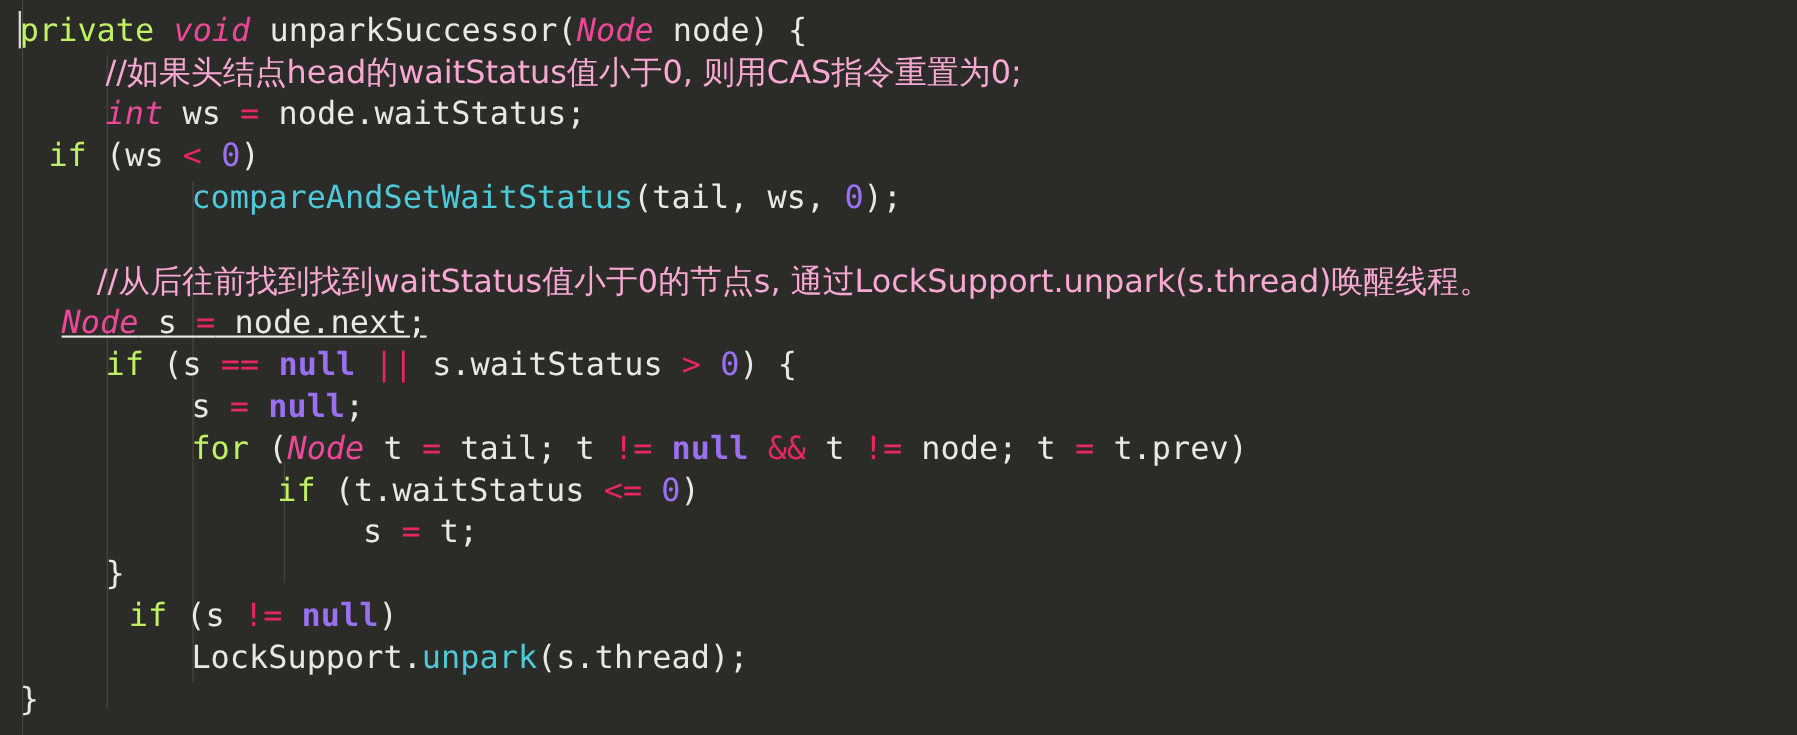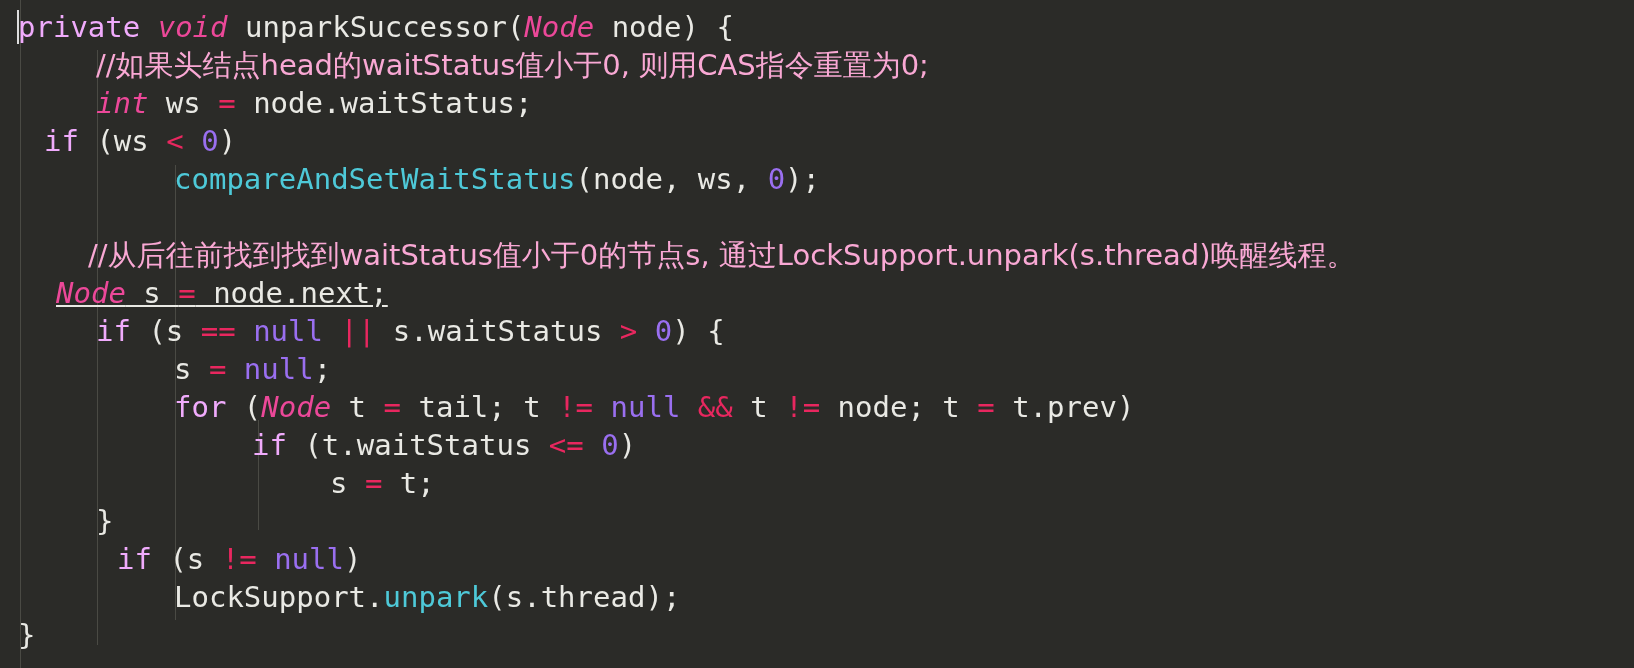--- a/index.html
+++ b/index.html
@@ -43,25 +43,25 @@
   
   #caret {
     position: absolute;
     left: 17px;
     top: 10px;
     width: 2px;
     height: 34px;
     background: #dedede;
   }
   
-  .kw       { color: #f0abfc; }
+  .kw       { color: #bef264; }
   .type     { color: #ec4899; font-style: italic; }
   .op       { color: #e8275f; }
   .num      { color: #9a6ff0; }
-  .nullv    { color: #9a6ff0; }
+  .nullv    { color: #9a6ff0; font-weight: bold; }
   .call     { color: #4ec9d8; }
   .plain    { color: #e9e9e4; text-align: right; }
   .comment  { color: #f9a8d4; }
   .cjk      { font-family: "DejaVu Sans", "Liberation Sans", sans-serif; }
 </style>
 </head>
 <body>
 
 <div id="editor">
 
@@ -70,21 +70,21 @@
       <div class="guide" style="left: 97px; top: 50px; height: 595px;"></div>
       <div class="guide" style="left: 175px; top: 165px; height: 455px;"></div>
       <div class="guide" style="left: 258px; top: 420px; height: 110px;"></div>
     </div>
 
   <div id="code-surface">
       <div class="code-line" style="padding-left: 18px;"><span class="kw">private</span><span class="plain"> </span><span class="type">void</span><span class="plain"> unparkSuccessor(</span><span class="type">Node</span><span class="plain"> node) {</span></div>
       <div class="code-line" style="padding-left: 96px;"><span class="comment cjk">//如果头结点head的waitStatus值小于0, 则用CAS指令重置为0;</span></div>
       <div class="code-line" style="padding-left: 96px;"><span class="type">int</span><span class="plain"> ws </span><span class="op">=</span><span class="plain"> node.waitStatus;</span></div>
       <div class="code-line" style="padding-left: 44px;"><span class="kw">if</span><span class="plain"> (ws </span><span class="op">&lt;</span><span class="plain"> </span><span class="num">0</span><span class="plain">)</span></div>
-      <div class="code-line" style="padding-left: 174px;"><span class="call">compareAndSetWaitStatus</span><span class="plain">(node, ws, </span><span class="num">0</span><span class="plain">);</span></div>
+      <div class="code-line" style="padding-left: 174px;"><span class="call">compareAndSetWaitStatus</span><span class="plain">(tail, ws, </span><span class="num">0</span><span class="plain">);</span></div>
       <div class="code-line" style="padding-left: 18px;">&nbsp;</div>
       <div class="code-line" style="padding-left: 88px;"><span class="comment cjk">//从后往前找到找到waitStatus值小于0的节点s, 通过LockSupport.unpark(s.thread)唤醒线程。</span></div>
       <div class="code-line" style="padding-left: 56px; text-decoration: underline;"><span class="type">Node</span><span class="plain"> s </span><span class="op">=</span><span class="plain"> node.next;</span></div>
       <div class="code-line" style="padding-left: 96px;"><span class="kw">if</span><span class="plain"> (s </span><span class="op">==</span><span class="plain"> </span><span class="nullv">null</span><span class="plain"> </span><span class="op">||</span><span class="plain"> s.waitStatus </span><span class="op">&gt;</span><span class="plain"> </span><span class="num">0</span><span class="plain">) {</span></div>
       <div class="code-line" style="padding-left: 174px;"><span class="plain">s </span><span class="op">=</span><span class="plain"> </span><span class="nullv">null</span><span class="plain">;</span></div>
       <div class="code-line" style="padding-left: 174px;"><span class="kw">for</span><span class="plain"> (</span><span class="type">Node</span><span class="plain"> t </span><span class="op">=</span><span class="plain"> tail; t </span><span class="op">!=</span><span class="plain"> </span><span class="nullv">null</span><span class="plain"> </span><span class="op">&amp;&amp;</span><span class="plain"> t </span><span class="op">!=</span><span class="plain"> node; t </span><span class="op">=</span><span class="plain"> t.prev)</span></div>
       <div class="code-line" style="padding-left: 252px;"><span class="kw">if</span><span class="plain"> (t.waitStatus </span><span class="op">&lt;=</span><span class="plain"> </span><span class="num">0</span><span class="plain">)</span></div>
       <div class="code-line" style="padding-left: 330px;"><span class="plain">s </span><span class="op">=</span><span class="plain"> t;</span></div>
       <div class="code-line" style="padding-left: 96px;"><span class="plain">}</span></div>
       <div class="code-line" style="padding-left: 96px; margin-left: 21px;"><span class="kw">if</span><span class="plain"> (s </span><span class="op">!=</span><span class="plain"> </span><span class="nullv">null</span><span class="plain">)</span></div>

